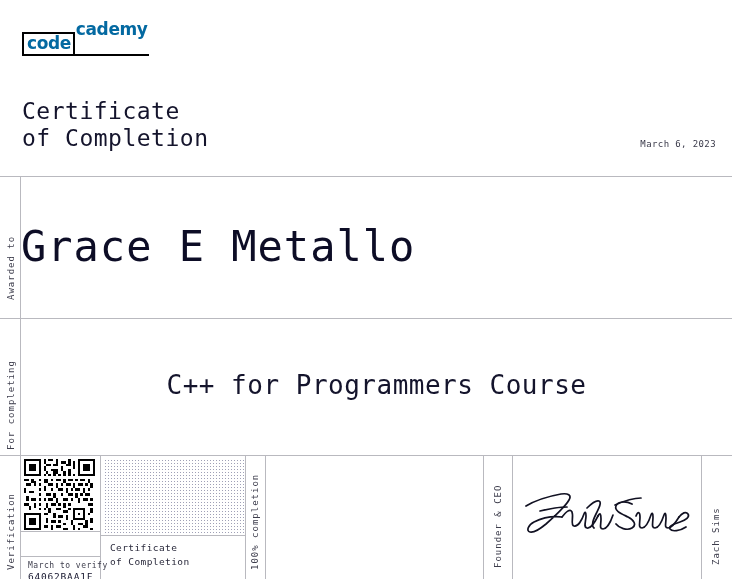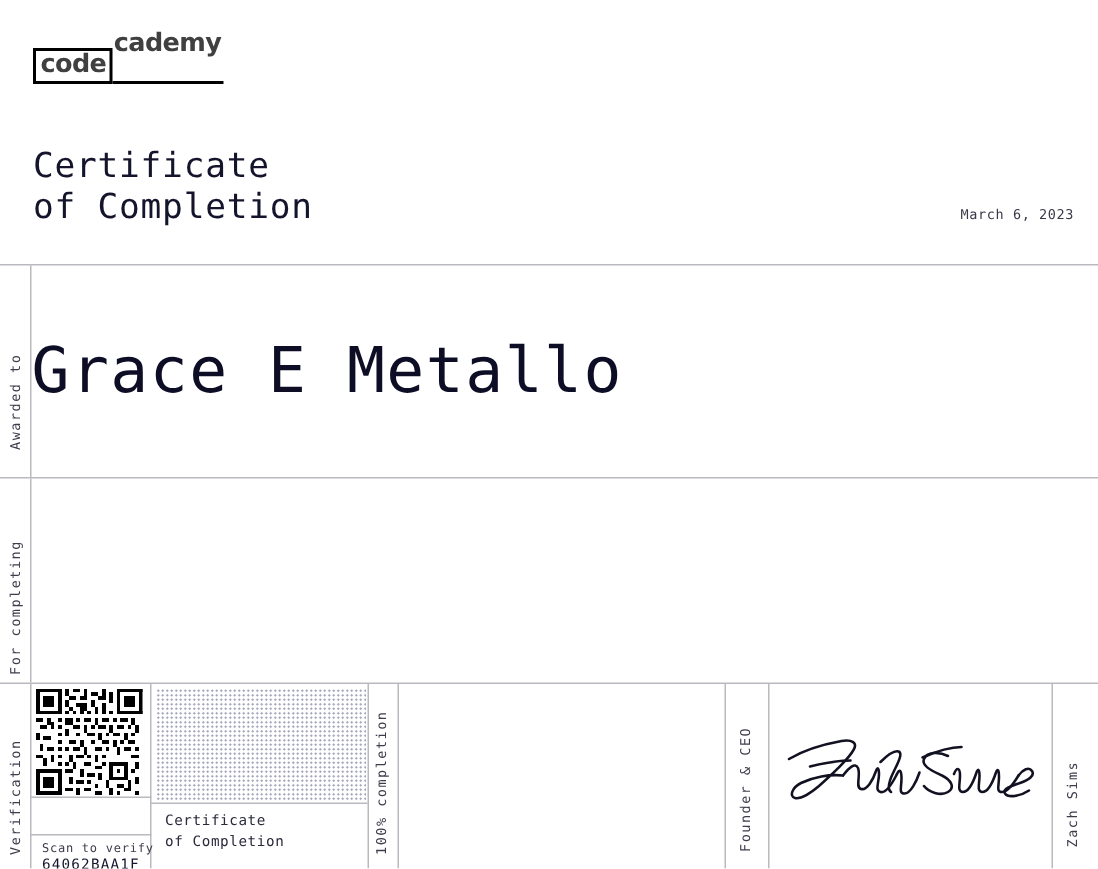--- a/index.html
+++ b/index.html
@@ -22,21 +22,21 @@
   .logo {
     position: absolute;
     left: 22px;
     top: 20px;
     display: flex;
     align-items: flex-end;
     font-family: "DejaVu Sans", "Liberation Sans", sans-serif;
     font-size: 17px;
     font-weight: 700;
     letter-spacing: -0.4px;
-    color: #404040;
+    color: #0369a1;
     line-height: 1;
   }
   .logo-box {
     border: 2px solid #000000;
     padding: 1px 2px 2px 3px;
     line-height: 1;
   }
   .logo-rest {
     padding: 1px 1px 16px 1px;
     border-bottom: 2px solid #000000;
@@ -226,20 +226,21 @@
   <div class="vr" style="left:701px; top:456px; height:123px;"></div>
 
   <div class="hr" style="left:100px; width:145px; top:535px;"></div>
   <div class="hr" style="left:20px; width:81px; top:531px;"></div>
   <div class="hr" style="left:20px; width:81px; top:556px;"></div>
 
   <div class="vlabel" style="left:6px; top:200px; height:100px;">Awarded to</div>
   <div class="bigname" style="top:222px;">Grace E Metallo</div>
 
   <div class="vlabel" style="left:6px; top:340px; height:110px;">For completing</div>
+  <div class="coursename" style="top:370px;">C++ for Programmers Course</div>
 
   <div class="vlabel" style="left:6px; top:480px; height:90px;">Verification</div>
 
   <div class="qrwrap">
     <svg viewBox="0 0 29 29" shape-rendering="crispEdges" aria-hidden="true">
       <rect width="29" height="29" fill="#ffffff"></rect>
       <g fill="#000000">
 
         <rect x="0" y="0" width="7" height="1"></rect>
           <rect x="0" y="6" width="7" height="1"></rect>
@@ -379,21 +380,21 @@
         <rect x="16" y="28" width="2" height="1"></rect>
           <rect x="20" y="27" width="1" height="2"></rect>
         <rect x="22" y="28" width="1" height="1"></rect>
           <rect x="24" y="27" width="2" height="1"></rect>
         <rect x="27" y="28" width="1" height="1"></rect>
       </g>
     </svg>
   </div>
 
   <div class="vcode">64062BAA1F</div>
-  <div class="vscan">Scan to verify</div>
+  <div class="vscan">March to verify</div>
 
   <div class="halftone"></div>
   <div class="certlabel">Certificate
 of Completion</div>
 
   <div class="vlabel" style="left:250px; top:470px; height:100px;">100% completion</div>
 
 
   <div class="vlabel" style="left:493px; top:473px; height:95px;">Founder &amp; CEO</div>
 

